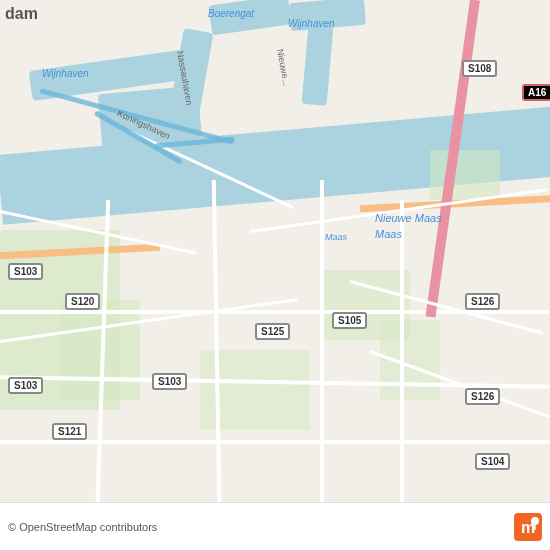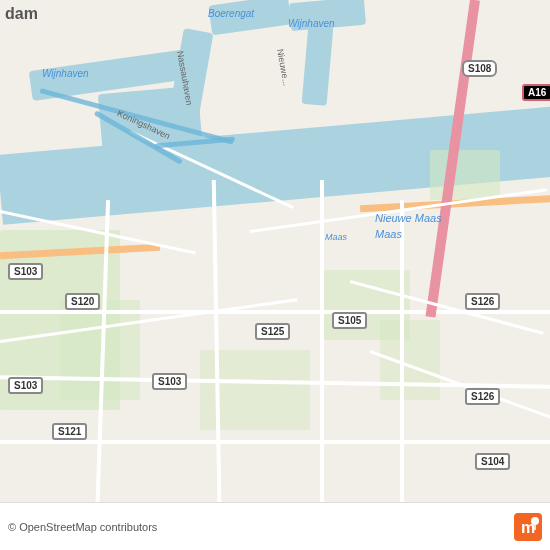--- a/index.html
+++ b/index.html
@@ -235,21 +235,21 @@
   <span class="map-label map-label-blue" style="left:208px;top:8px;">Boerengat</span>
   <span class="map-label map-label-blue" style="left:288px;top:18px;">Wijnhaven</span>
   <span class="map-label" style="left:185px;top:50px;transform:rotate(80deg);transform-origin:0 0;font-size:9px;">Nassauhaven</span>
   <span class="map-label" style="left:285px;top:48px;transform:rotate(80deg);transform-origin:0 0;font-size:9px;">Nieuwe...</span>
   <span class="map-label" style="left:120px;top:108px;transform:rotate(25deg);transform-origin:0 0;font-size:9px;">Koningshaven</span>
   <span class="map-label map-label-blue" style="left:375px;top:212px;font-size:11px;font-style:italic;">Nieuwe Maas</span>
   <span class="map-label map-label-blue" style="left:375px;top:228px;font-size:11px;font-style:italic;">Maas</span>
   <span class="map-label map-label-blue" style="left:325px;top:232px;font-size:9px;font-style:italic;">Maas</span>
 
   <div class="highway-badge" style="left:490px;top:84px;background:#000000;border-color:#d06070;color:white;margin-left:32px;">A16</div>
-  <div class="highway-badge" style="left:462px;top:60px;border-radius:6px;">S108</div>
+  <div class="highway-badge" style="left:462px;top:60px;">S108</div>
   <div class="highway-badge" style="left:8px;top:263px;">S103</div>
   <div class="highway-badge" style="left:65px;top:293px;">S120</div>
   <div class="highway-badge" style="left:8px;top:377px;">S103</div>
   <div class="highway-badge" style="left:152px;top:373px;">S103</div>
   <div class="highway-badge" style="left:52px;top:423px;">S121</div>
   <div class="highway-badge" style="left:255px;top:323px;">S125</div>
   <div class="highway-badge" style="left:332px;top:312px;">S105</div>
   <div class="highway-badge" style="left:465px;top:293px;">S126</div>
   <div class="highway-badge" style="left:465px;top:388px;">S126</div>
   <div class="highway-badge" style="left:475px;top:453px;">S104</div>

